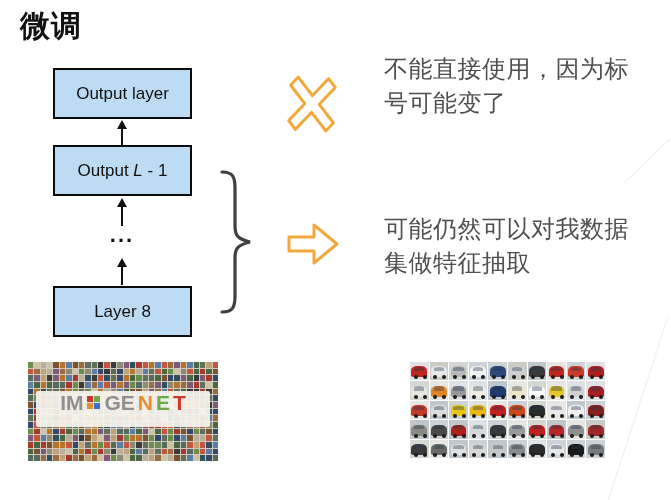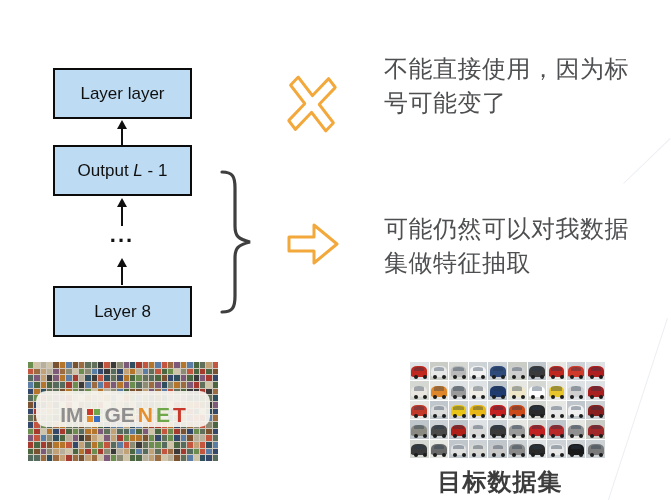--- a/index.html
+++ b/index.html
@@ -46,22 +46,22 @@
   .note1{top:52px;}
   .note2{top:212px;}
   
   .imgframe{position:absolute;overflow:hidden;}
   .imagenet{left:28px;top:362px;width:190px;height:99px;}
   .cars{left:410px;top:362px;width:195px;height:96px;}
   .mosaic{position:absolute;inset:0;display:grid;gap:1px;background:#cfc8bc;}
   .mosaic div{min-width:0;min-height:0;}
   .banner{
     position:absolute;left:4%;right:4%;top:29%;height:37%;
-    background:rgba(246,244,238,0.93);border-radius:10px;
-    display:flex;align-items:flex-end;justify-content:center;
+    background:rgba(246,244,238,0.93);border-radius:2px;
+    display:flex;align-items:flex-start;justify-content:center;
   }
   .logo{display:flex;align-items:center;gap:3px;font-weight:bold;font-size:21px;color:#8f8f8f;}
   .logo .sqgrid{display:grid;grid-template-columns:6px 6px;grid-template-rows:6px 6px;gap:1px;margin:0 1px;}
   .logo .n{color:#E58E2D;}
   .logo .e{color:#6FA84B;}
   .logo .t{color:#C9392B;}
   
   .cargrid{position:absolute;inset:0;display:grid;grid-template-columns:repeat(10,1fr);grid-template-rows:repeat(5,1fr);gap:1px;background:#fff;}
   .car-cell{position:relative;overflow:hidden;}
   .car{position:absolute;left:8%;right:8%;top:24%;bottom:16%;border-radius:40% 40% 16% 16%;}
@@ -81,24 +81,25 @@
   }
   .diag{position:absolute;width:1px;background:#eceef2;z-index:0;}
   .diag1{left:670px;top:138px;height:65px;transform-origin:top left;transform:rotate(46deg);}
   .diag2{left:667px;top:318px;height:192px;transform-origin:top left;transform:rotate(18deg);}
 </style>
 </head>
 <body>
 
 <div class="stage">
 
+  <div class="title">微调</div>
 
   <div>
     <div class="netbox box-output">
-      <span>Layer layer</span>
+      <span>Output layer</span>
     </div>
     <div class="uparrow a1">
       <span class="head"></span>
       <span class="shaft"></span>
     </div>
     <div class="netbox box-hidden">
       <span><span>Output </span><span class="var">L</span><span> - 1</span></span>
     </div>
     <div class="uparrow a2">
       <span class="head"></span>
@@ -746,18 +747,17 @@
           <div class="car" style="background:#e8e8e8"></div>
         </div>
         <div class="car-cell" style="background:#cdd2d6">
           <div class="car" style="background:#1a1a1a"></div>
         </div>
         <div class="car-cell" style="background:#cdd2d6">
           <div class="car" style="background:#7a7a7a"></div>
         </div>
       </div>
   </div>
-  <div class="dslabel label-tgt">目标数据集</div>
 
   <div class="diag diag1"></div>
   <div class="diag diag2"></div>
 
 </div>
 
 </body></html>

